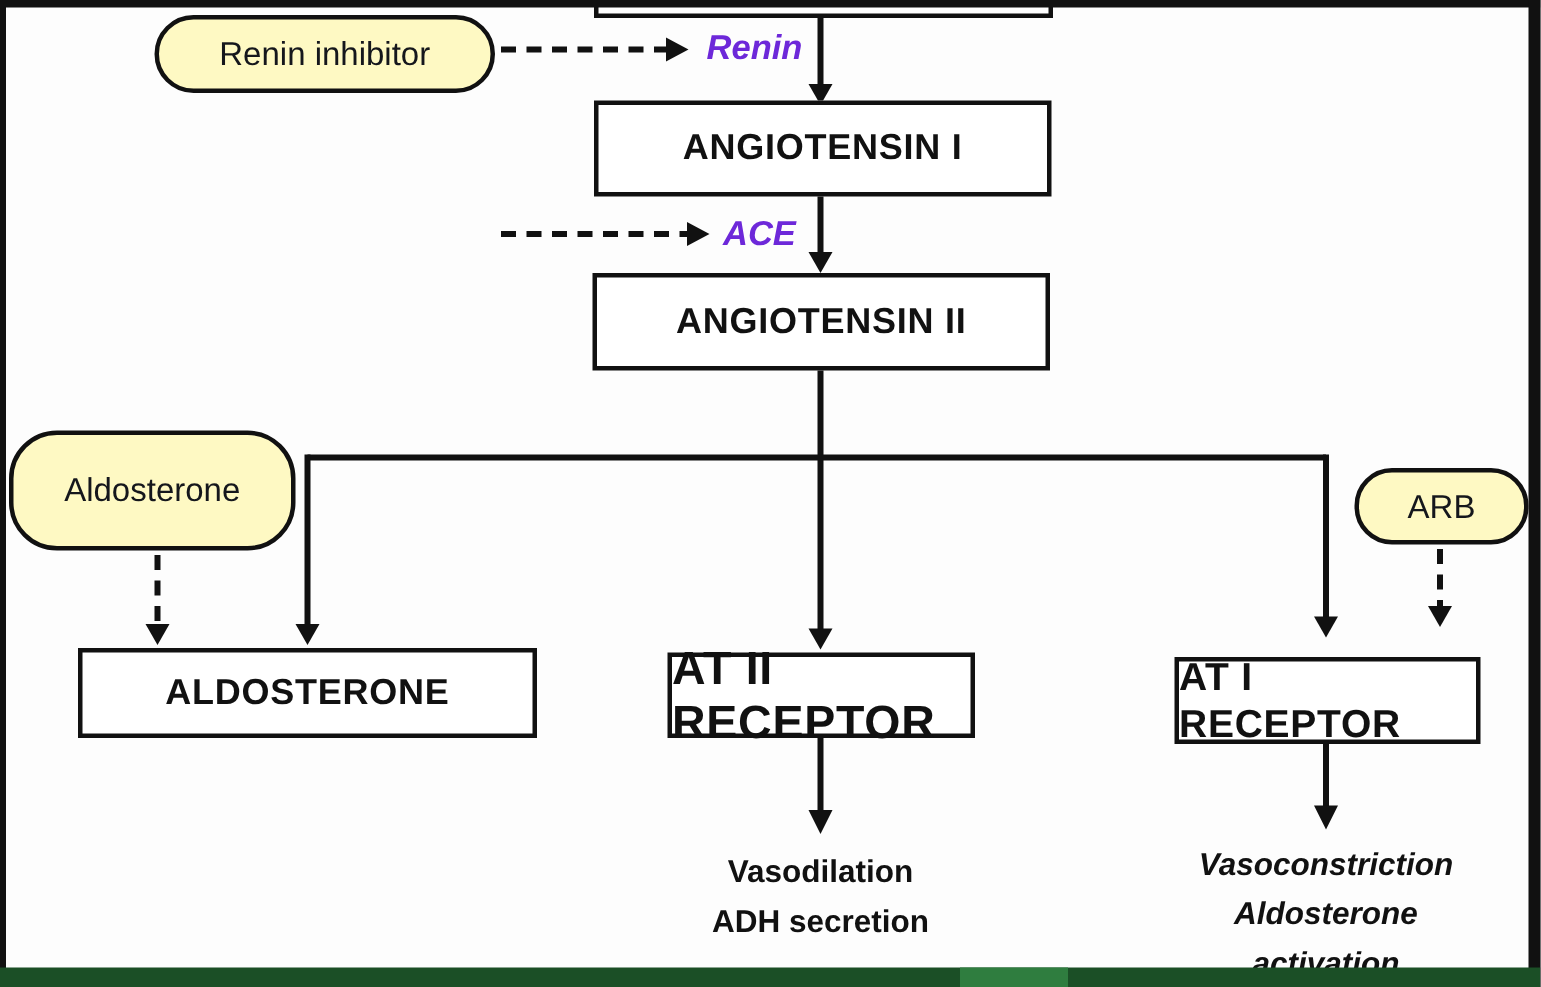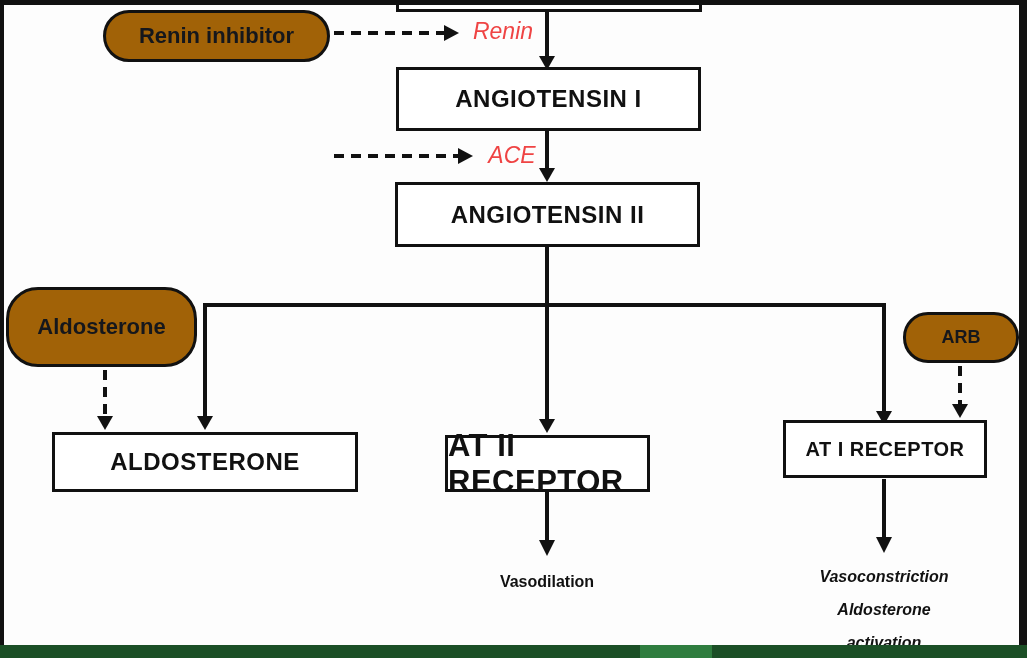--- a/index.html
+++ b/index.html
@@ -14,43 +14,43 @@
   .frame-right{position:absolute;right:0;top:0;width:8px;height:658px;background:#111;z-index:40;}
   .bottom-bar{position:absolute;left:0;top:645px;width:1027px;height:13px;background:#1b4f26;z-index:41;}
   .bottom-bar-accent{position:absolute;left:640px;top:645px;width:72px;height:13px;background:#2f7d3f;z-index:42;}
   
   .node{
     position:absolute;background:#fff;border:3px solid #111;
     display:flex;align-items:center;justify-content:center;
     font-weight:bold;color:#111;letter-spacing:.5px;z-index:10;
   }
   .pill{
-    position:absolute;background:#a16207;border:3px solid #111;
+    position:absolute;background:#fef9c3;border:3px solid #111;
     display:flex;align-items:center;justify-content:center;flex-direction:column;
-    font-weight:bold;color:#15171c;z-index:10;text-align:center;
+    font-weight:normal;color:#15171c;z-index:10;text-align:center;
   }
   .node-partial{left:396px;top:-26px;width:300px;height:32px;}
   .node-ang1{left:396px;top:67px;width:299px;height:58px;font-size:24px;}
   .node-ang2{left:395px;top:182px;width:299px;height:59px;font-size:24px;}
   .node-aldosterone{left:52px;top:432px;width:300px;height:54px;font-size:24px;}
   .node-at2{left:445px;top:435px;width:199px;height:51px;font-size:31px;}
-  .node-at1{left:783px;top:420px;width:198px;height:52px;font-size:20px;}
+  .node-at1{left:783px;top:438px;width:198px;height:52px;font-size:26px;}
   .pill-renin{left:103px;top:10px;width:221px;height:46px;border-radius:26px;font-size:22px;}
   .pill-ace{left:103px;top:134px;width:221px;height:40px;border-radius:23px;font-size:22px;}
   .pill-aldo{left:6px;top:287px;width:185px;height:74px;border-radius:32px;font-size:22px;line-height:30px;}
-  .pill-arb{left:903px;top:312px;width:110px;height:45px;border-radius:25px;font-size:18px;}
+  .pill-arb{left:903px;top:312px;width:110px;height:45px;border-radius:25px;font-size:22px;}
   
   .enzyme{
-    position:absolute;font-weight:normal;font-style:italic;font-size:23px;color:#ef4444;z-index:10;
+    position:absolute;font-weight:bold;font-style:italic;font-size:23px;color:#6d28d9;z-index:10;
   }
   .enzyme-renin{left:468px;top:18px;width:70px;text-align:center;}
-  .enzyme-ace{left:482px;top:142px;width:60px;text-align:center;}
+  .enzyme-ace{left:482px;top:142px;width:60px;text-align:left;}
   
   .effect{
-    position:absolute;font-weight:bold;font-size:16px;color:#111;
+    position:absolute;font-weight:bold;font-size:21px;color:#111;
     text-align:center;line-height:33px;z-index:10;
   }
   .effect-at2{left:440px;top:565px;width:214px;}
   .effect-at1{left:779px;top:560px;width:210px;font-style:italic;}
   
   .wires{position:absolute;left:0;top:0;width:1027px;height:658px;z-index:5;}
   .wires line{stroke:#111;stroke-width:4;}
   .wires line.dashed{stroke-dasharray:10 7;}
   .wires polygon{fill:#111;}
 </style>
@@ -123,20 +123,21 @@
   </div>
   <div class="pill pill-arb">
     <span>ARB</span>
   </div>
 
   <div class="enzyme enzyme-renin">Renin</div>
   <div class="enzyme enzyme-ace">ACE</div>
 
   <div class="effect effect-at2">
     <div>Vasodilation</div>
+    <div>ADH secretion</div>
   </div>
   <div class="effect effect-at1">
     <div>Vasoconstriction</div>
     <div>Aldosterone</div>
     <div>activation</div>
   </div>
 
   <div class="frame-top"></div>
   <div class="frame-left"></div>
   <div class="frame-right"></div>

